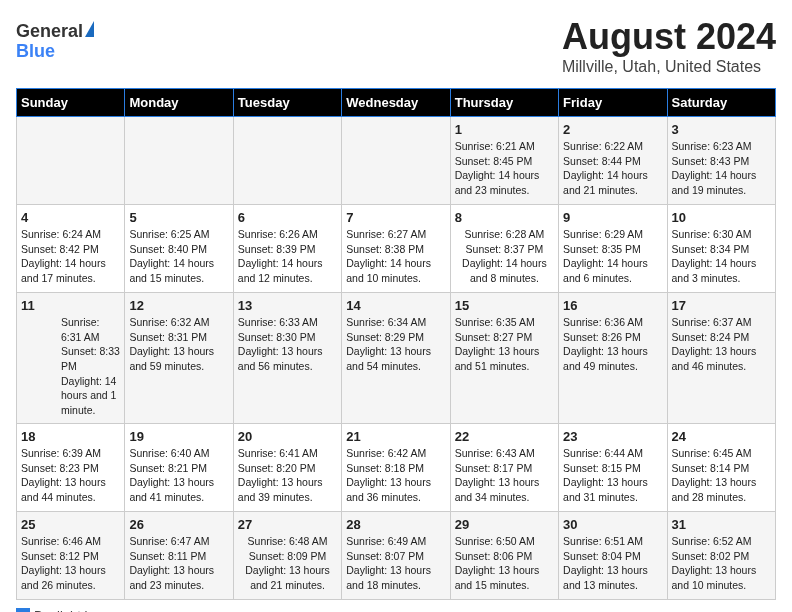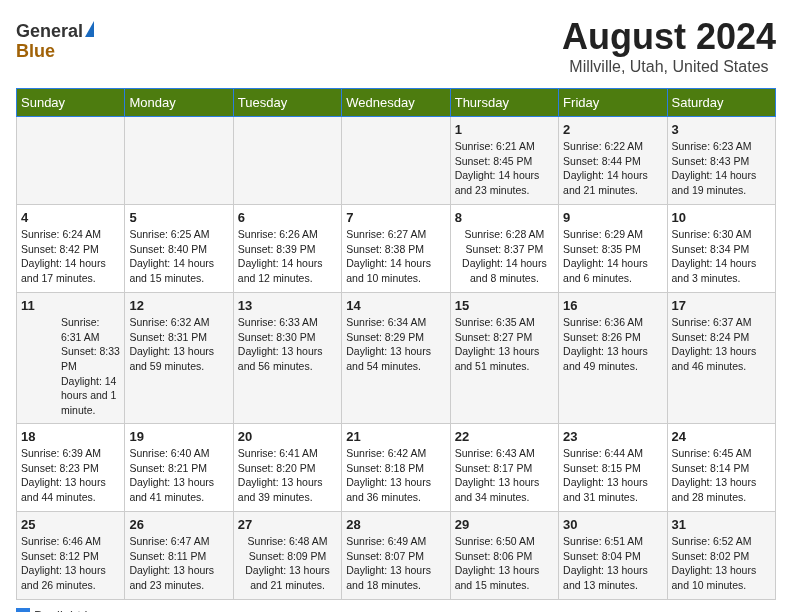--- a/index.html
+++ b/index.html
@@ -24,55 +24,55 @@
     .logo-general {
       font-size: 18px;
       font-weight: bold;
       color: #333;
       line-height: 1.1;
       margin-top: 6px;
     }
     .logo-blue {
       font-size: 18px;
       font-weight: bold;
-      color: #a16207;
+      color: #3b82f6;
       line-height: 1.1;
     }
     .logo-triangle {
       display: inline-block;
       width: 0;
       height: 0;
       border-left: 9px solid transparent;
       border-bottom: 16px solid #1a6abf;
       margin-left: 2px;
       vertical-align: middle;
     }
     .title-block {
-      text-align: center;
+      text-align: left;
       margin-left: 34px;
     }
     .main-title {
       font-size: 36px;
       font-weight: bold;
       color: #222;
     }
     .sub-title {
       font-size: 16px;
       color: #444;
     }
     table {
       width: 100%;
       border-collapse: collapse;
       table-layout: fixed;
     }
     thead tr th {
-      background-color: #4d7c0f;
+      background-color: #000000;
       color: #fff;
       font-size: 13px;
-      font-weight: normal;
+      font-weight: bold;
       padding: 6px 4px;
       text-align: left;
       border: 1px solid #2a7de1;
     }
     tbody tr td {
       vertical-align: top;
       font-size: 11px;
       color: #222;
       padding: 5px 4px;
       border: 1px solid #ccc;

